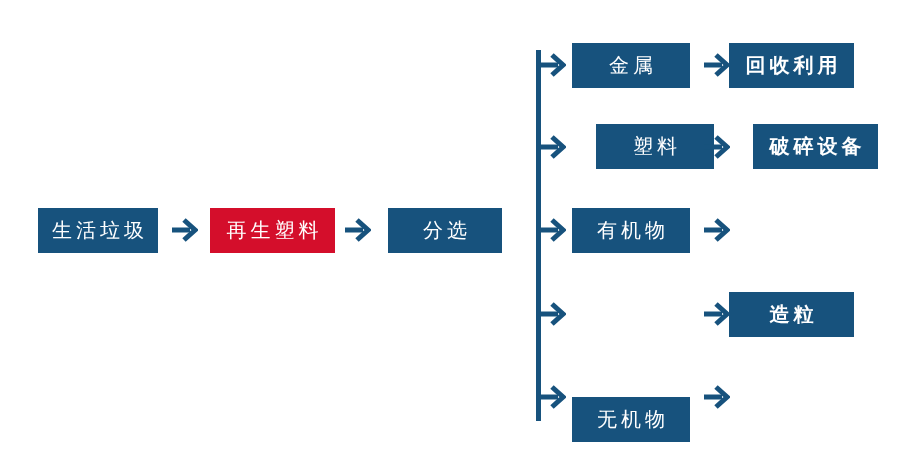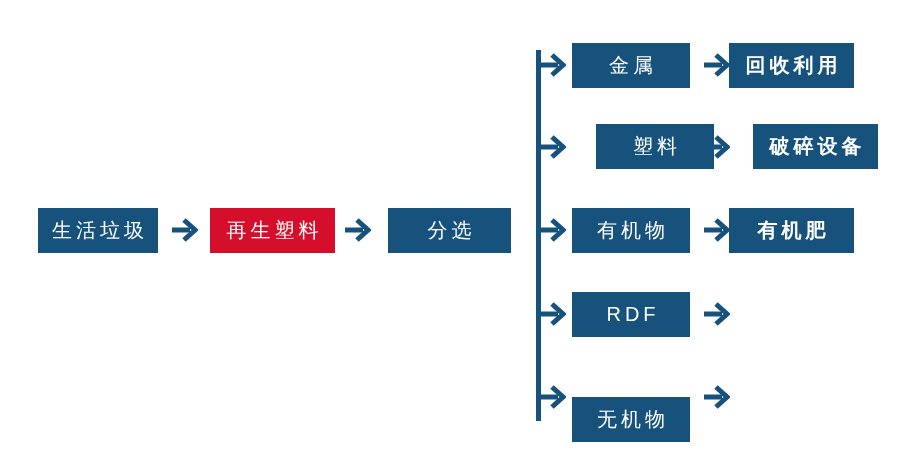--- a/index.html
+++ b/index.html
@@ -51,21 +51,21 @@
     top: 50px;
     width: 5px;
     height: 371px;
     background: var(--line);
   }
 
   
   .r-main { top: 208px; }
   .box-1 { left: 38px;  width: 120px; }
   .box-2 { left: 210px; width: 125px; }
-  .box-3 { left: 388px; width: 123px; }
+  .box-3 { left: 388px; width: 114px; }
   .a-main-1 { left: 170px; top: 217px; }
   .a-main-2 { left: 343px; top: 217px; }
 
   
   .r1 { top: 43px; }  .r2 { top: 124px; margin-left: 24px; } .r3 { top: 208px; }
   .r4 { top: 292px; } .r5 { top: 375px; margin-top: 22px; }
   .col-out { left: 572px; width: 118px; }
   .col-res { left: 729px; width: 125px; font-weight: bold; }
   .stub    { left: 540px; }
   .a-mid   { left: 702px; }
@@ -115,31 +115,30 @@
 
   <svg class="arrow stub ay3" width="26" height="26" viewBox="0 0 26 26">
     <path d="M0 13 H18"></path>
       <path d="M12 3 L23 13 L12 23"></path>
   </svg>
   <div class="node blue r3 col-out">有机物</div>
   <svg class="arrow a-mid ay3" width="28" height="26" viewBox="0 0 28 26">
     <path d="M2 13 H20"></path>
       <path d="M14 3 L25 13 L14 23"></path>
   </svg>
-  <div class="node blue r3 col-res">有机肥</div>
 
   <svg class="arrow stub ay4" width="26" height="26" viewBox="0 0 26 26">
     <path d="M0 13 H18"></path>
       <path d="M12 3 L23 13 L12 23"></path>
   </svg>
-  <div class="node blue r4 col-out">RDF</div>
   <svg class="arrow a-mid ay4" width="28" height="26" viewBox="0 0 28 26">
     <path d="M2 13 H20"></path>
       <path d="M14 3 L25 13 L14 23"></path>
   </svg>
+  <div class="node blue r4 col-res">造粒</div>
 
   <svg class="arrow stub ay5" width="26" height="26" viewBox="0 0 26 26">
     <path d="M0 13 H18"></path>
       <path d="M12 3 L23 13 L12 23"></path>
   </svg>
   <div class="node blue r5 col-out">无机物</div>
   <svg class="arrow a-mid ay5" width="28" height="26" viewBox="0 0 28 26">
     <path d="M2 13 H20"></path>
       <path d="M14 3 L25 13 L14 23"></path>
   </svg>

